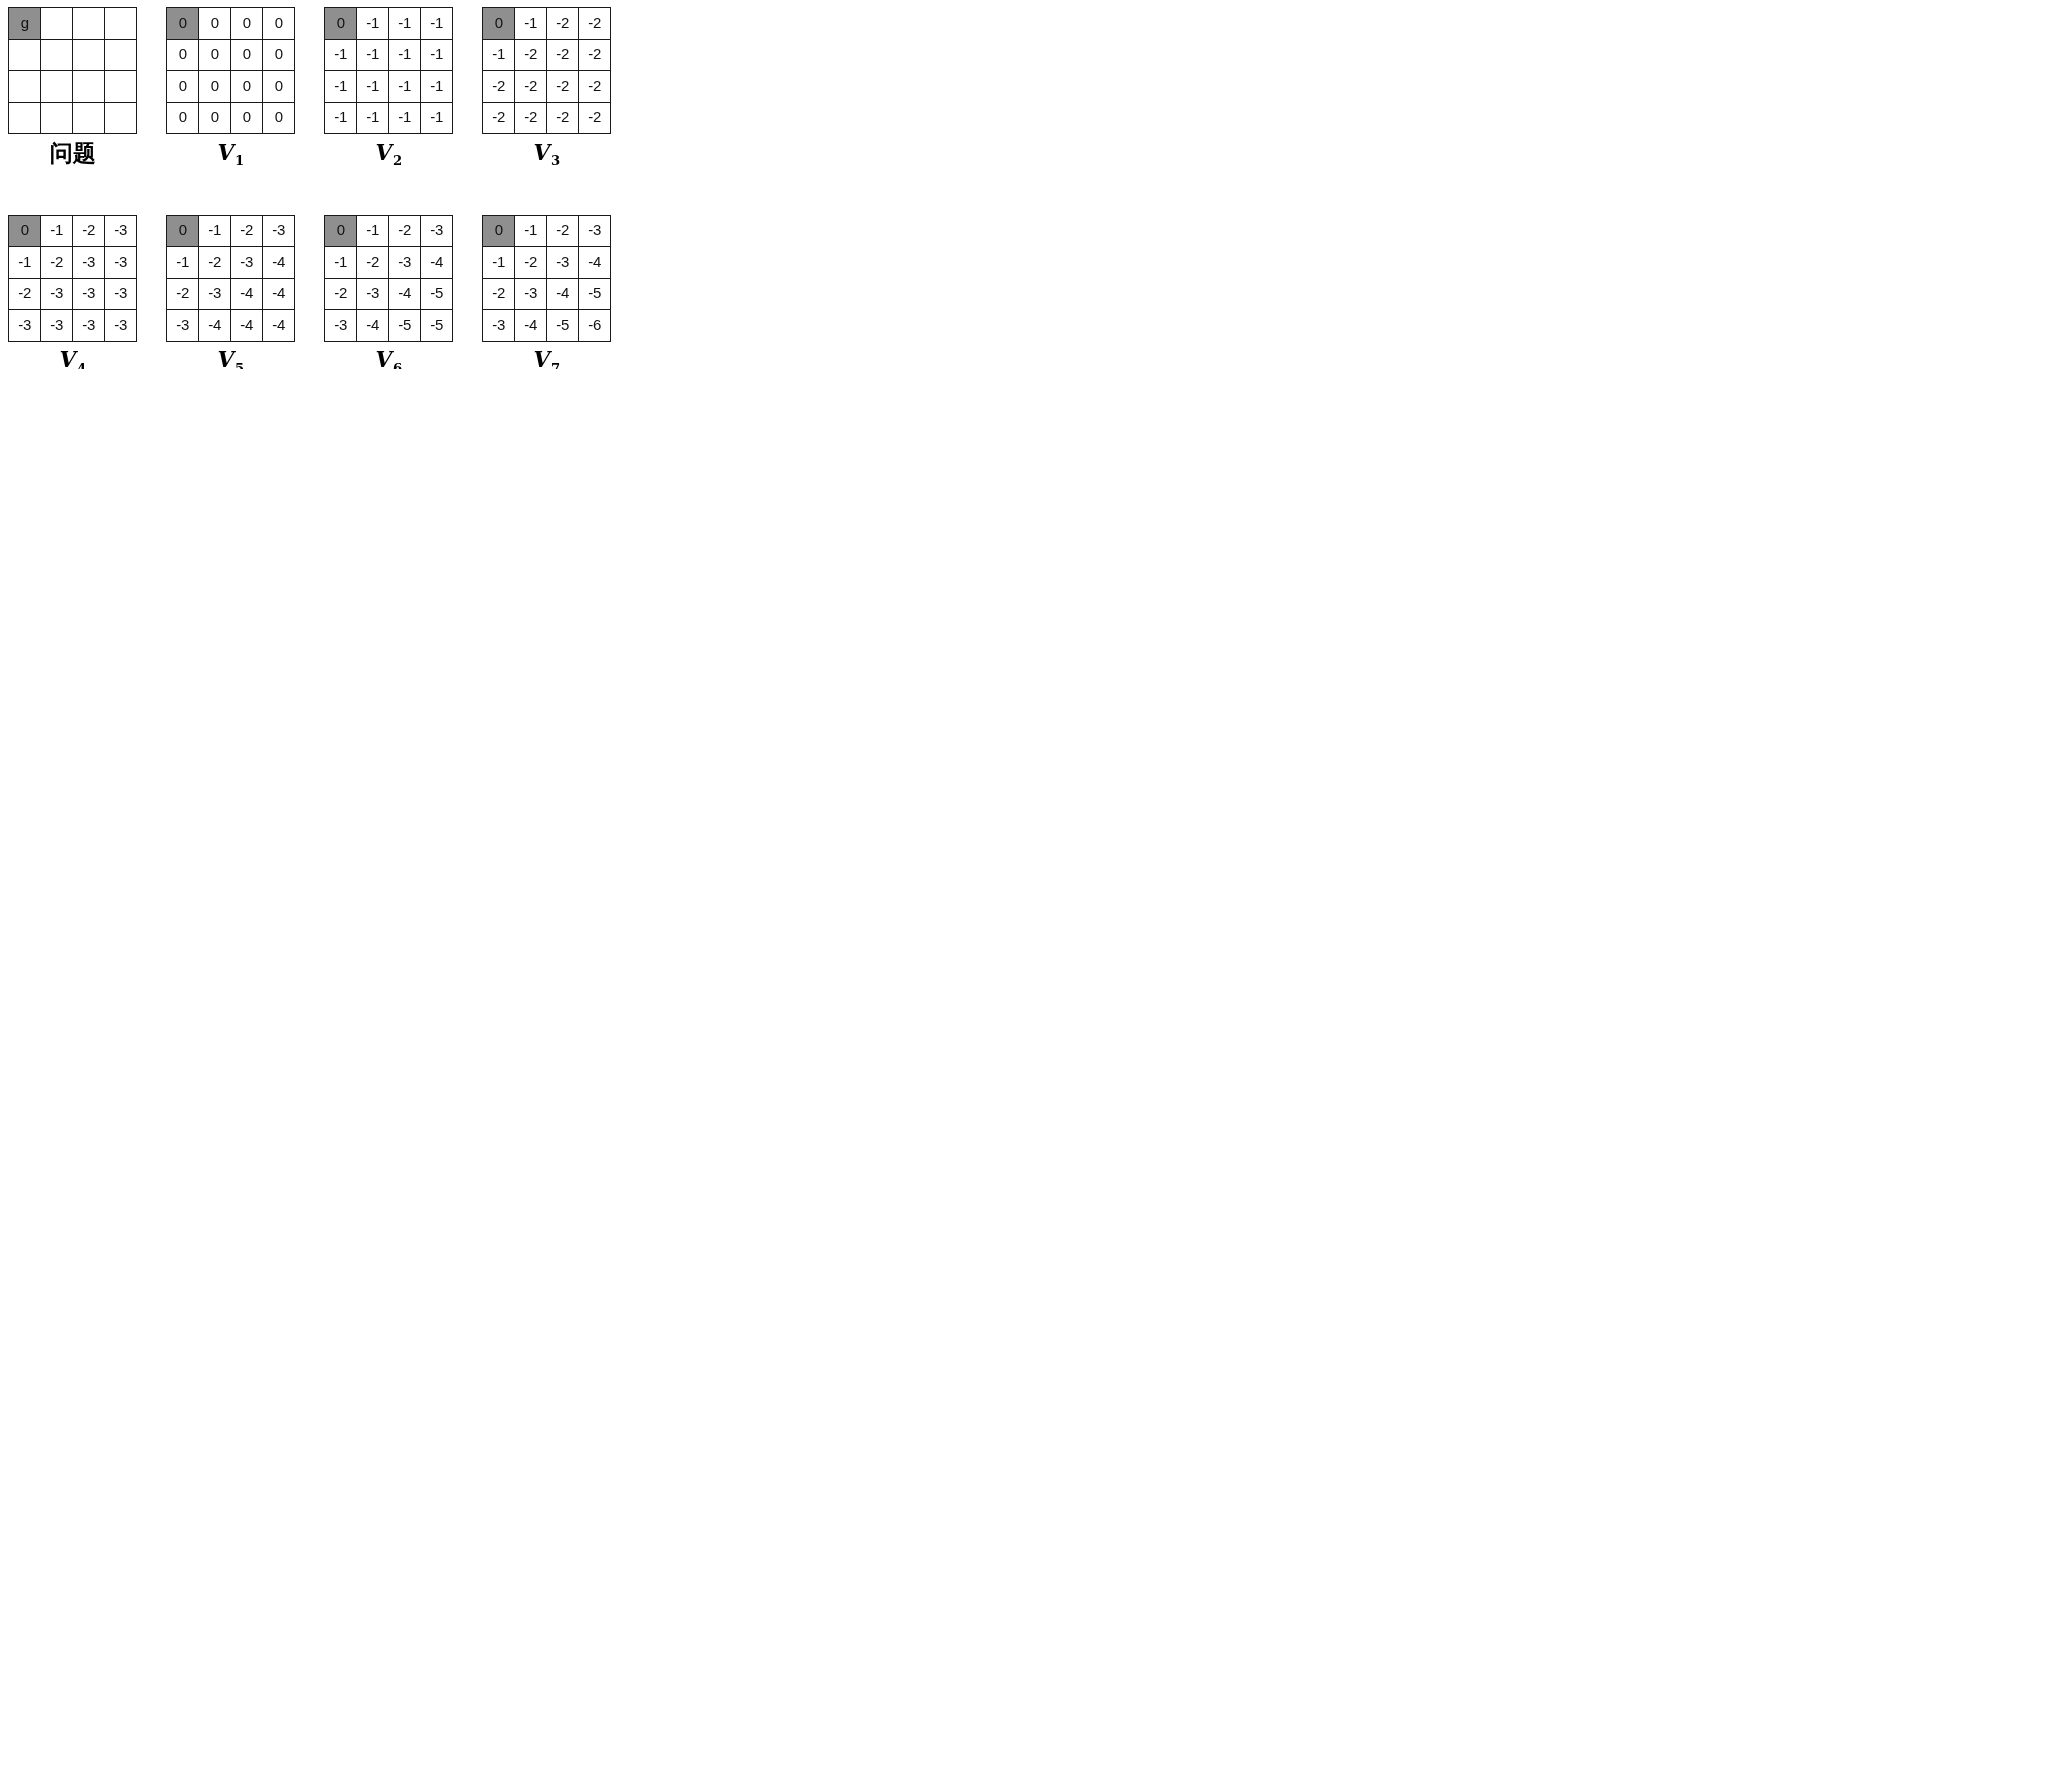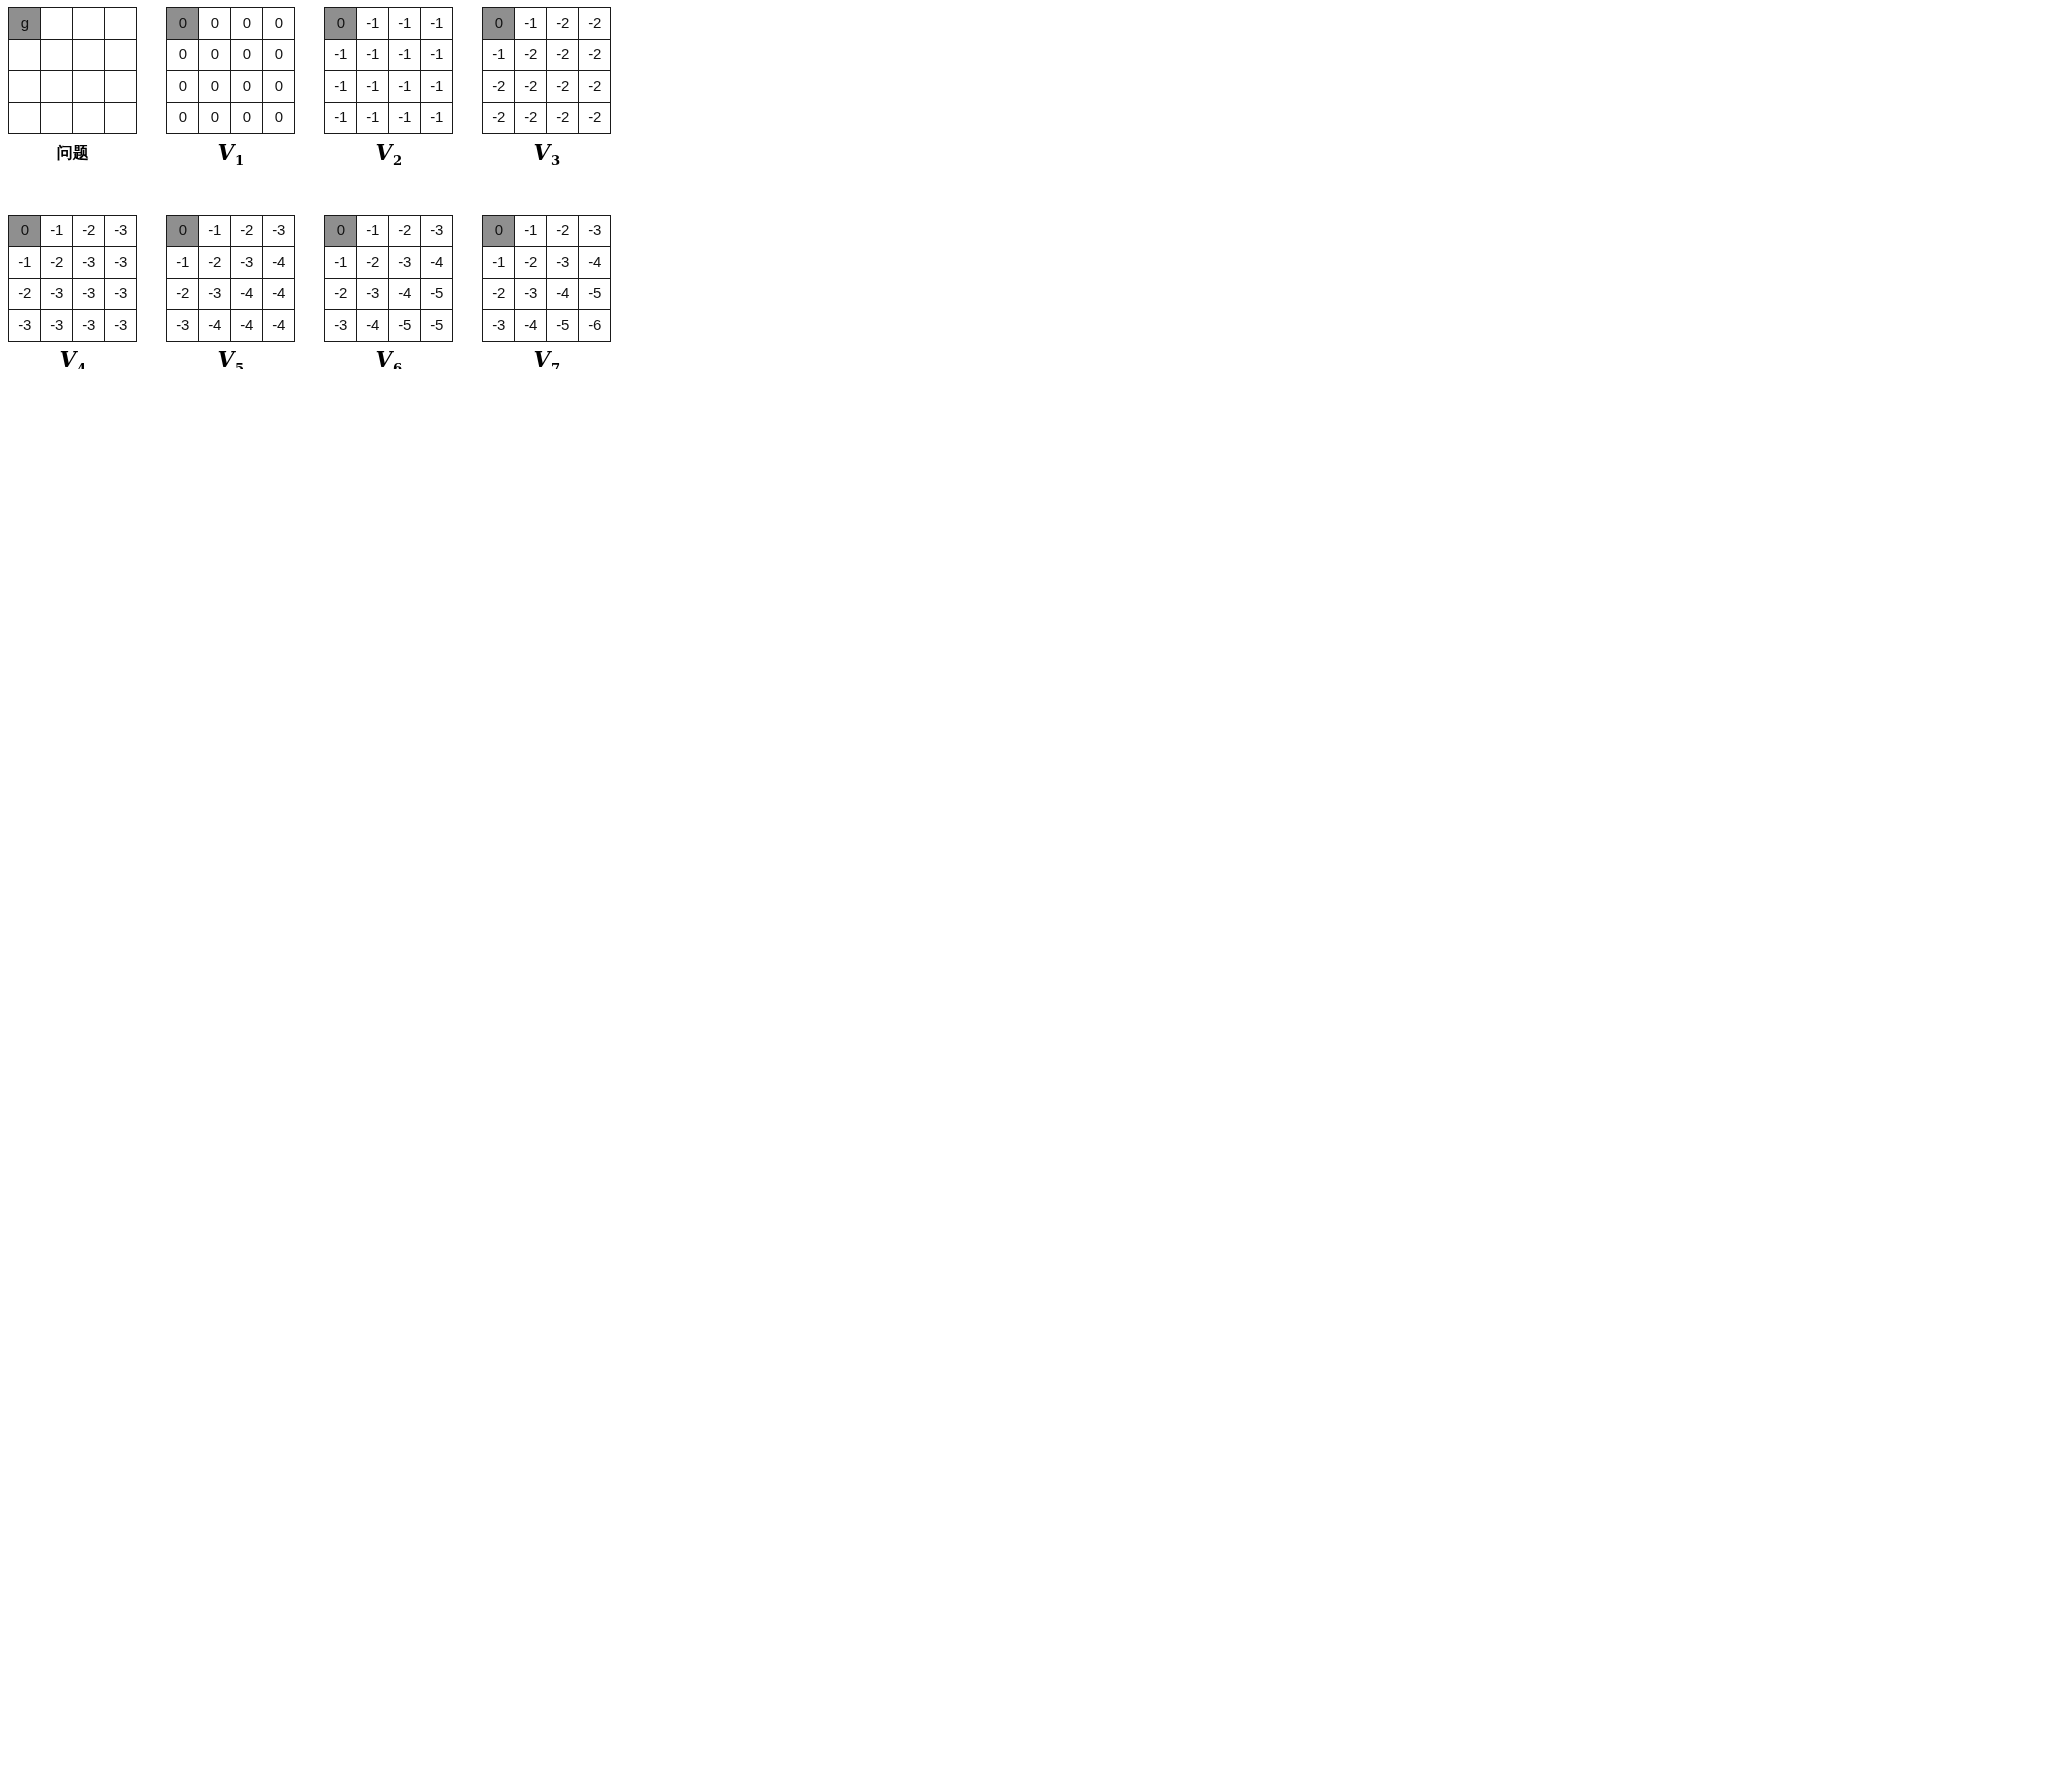--- a/index.html
+++ b/index.html
@@ -53,21 +53,21 @@
     margin-top: 6.6px;
     height: 27px;
     text-align: center;
     line-height: 1;
     color: #000000;
     white-space: nowrap;
   }
   .panel-label.cjk {
     font-family: "DejaVu Serif", "Liberation Serif", serif;
     font-weight: bold;
-    font-size: 16px;
+    font-size: 23px;
     line-height: 23px;
   }
   .v-main {
     font-family: "DejaVu Serif", "Liberation Serif", serif;
     font-weight: bold;
     font-style: italic;
     font-size: 21.5px;
     line-height: 23px;
   }
   .v-sub {

